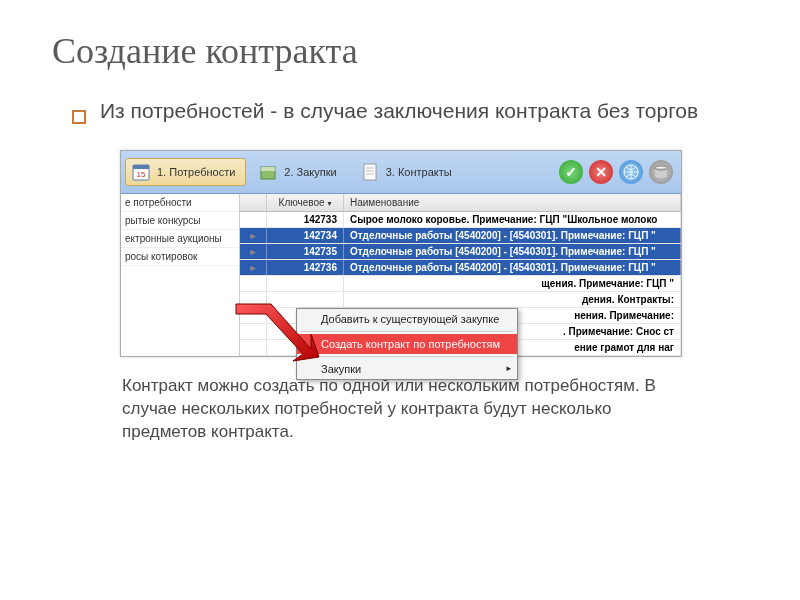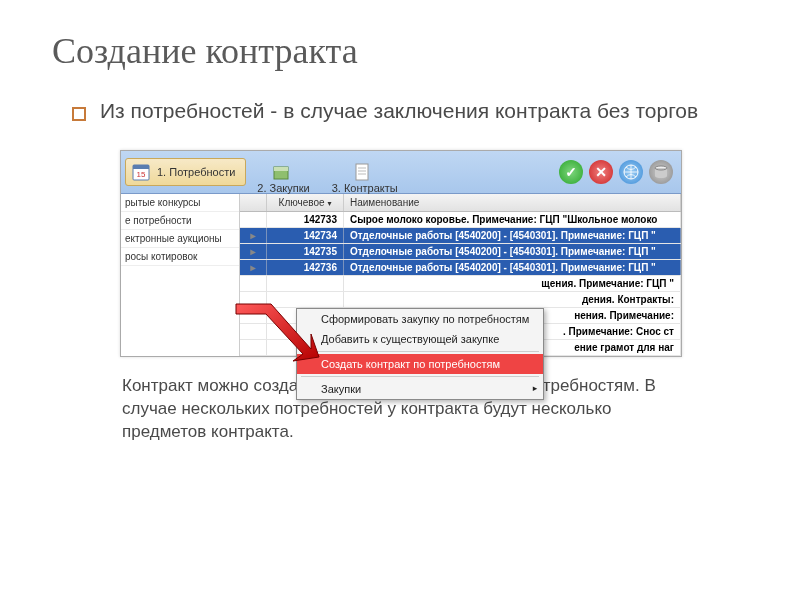--- a/index.html
+++ b/index.html
@@ -18,21 +18,21 @@
   }
   .title {
     font-size: 36px;
     color: #5a5a5a;
     font-weight: normal;
     margin: 0 0 25px 0;
     font-family: Georgia, 'Times New Roman', serif;
   }
   .bullet-row {
     display: flex;
-    align-items: center;
+    align-items: flex-end;
     margin-bottom: 20px;
     margin-left: 20px;
   }
   .bullet {
     width: 10px;
     height: 10px;
     border: 2px solid #c77a3a;
     margin-right: 14px;
     margin-top: 7px;
     flex-shrink: 0;
@@ -66,21 +66,20 @@
     padding: 3px 10px 3px 4px;
     margin-right: 6px;
     font-size: 11px;
     color: #333;
     height: 28px;
     box-sizing: border-box;
   }
   .tb-btn.plain {
     background: transparent;
     border: 1px solid transparent;
-    flex-direction: column;
   }
   .tb-icon {
     width: 22px;
     height: 22px;
     margin-right: 5px;
     display: flex;
     align-items: center;
     justify-content: center;
     font-size: 14px;
   }
@@ -256,22 +255,22 @@
               <ellipse cx="8" cy="4" rx="6" ry="2" fill="#eee"></ellipse>
               <path d="M2 4 V12 A6 2 0 0 0 14 12 V4" fill="#ccc"></path>
               <ellipse cx="8" cy="4" rx="6" ry="2" fill="none" stroke="#666" stroke-width="0.7"></ellipse>
             </svg>
         </div>
       </div>
     </div>
 
     <div class="content-area">
       <div class="left-list">
+        <div>е потребности</div>
         <div>рытые конкурсы</div>
-        <div>е потребности</div>
         <div>ектронные аукционы</div>
         <div>росы котировок</div>
       </div>
       <div class="grid">
         <div class="grid-head">
           <div class="gh gh1"></div>
           <div class="gh ghkey"><span>Ключевое</span> <span style="font-size:8px">▾</span></div>
           <div class="gh ghname">Наименование</div>
         </div>
         <div id="grid-body">
@@ -320,21 +319,20 @@
             <div class="grid-row">
               <div class="gc gc0"></div>
               <div class="gc gckey"></div>
               <div class="gc gcname" style="text-align:right">ение грамот для наг</div>
             </div>
           </div>
       </div>
     </div>
 
     <div class="ctx-menu">
-      <div class="ctx-item">Сформировать закупку по потребностям</div>
       <div class="ctx-item">Добавить к существующей закупке</div>
       <div class="ctx-sep"></div>
       <div class="ctx-item hl">Создать контракт по потребностям</div>
       <div class="ctx-sep"></div>
       <div class="ctx-item sub">Закупки</div>
     </div>
 
     <svg class="arrow" width="90" height="80">
       <defs>
         <linearGradient id="ra" x1="0" y1="0" x2="1" y2="1">

